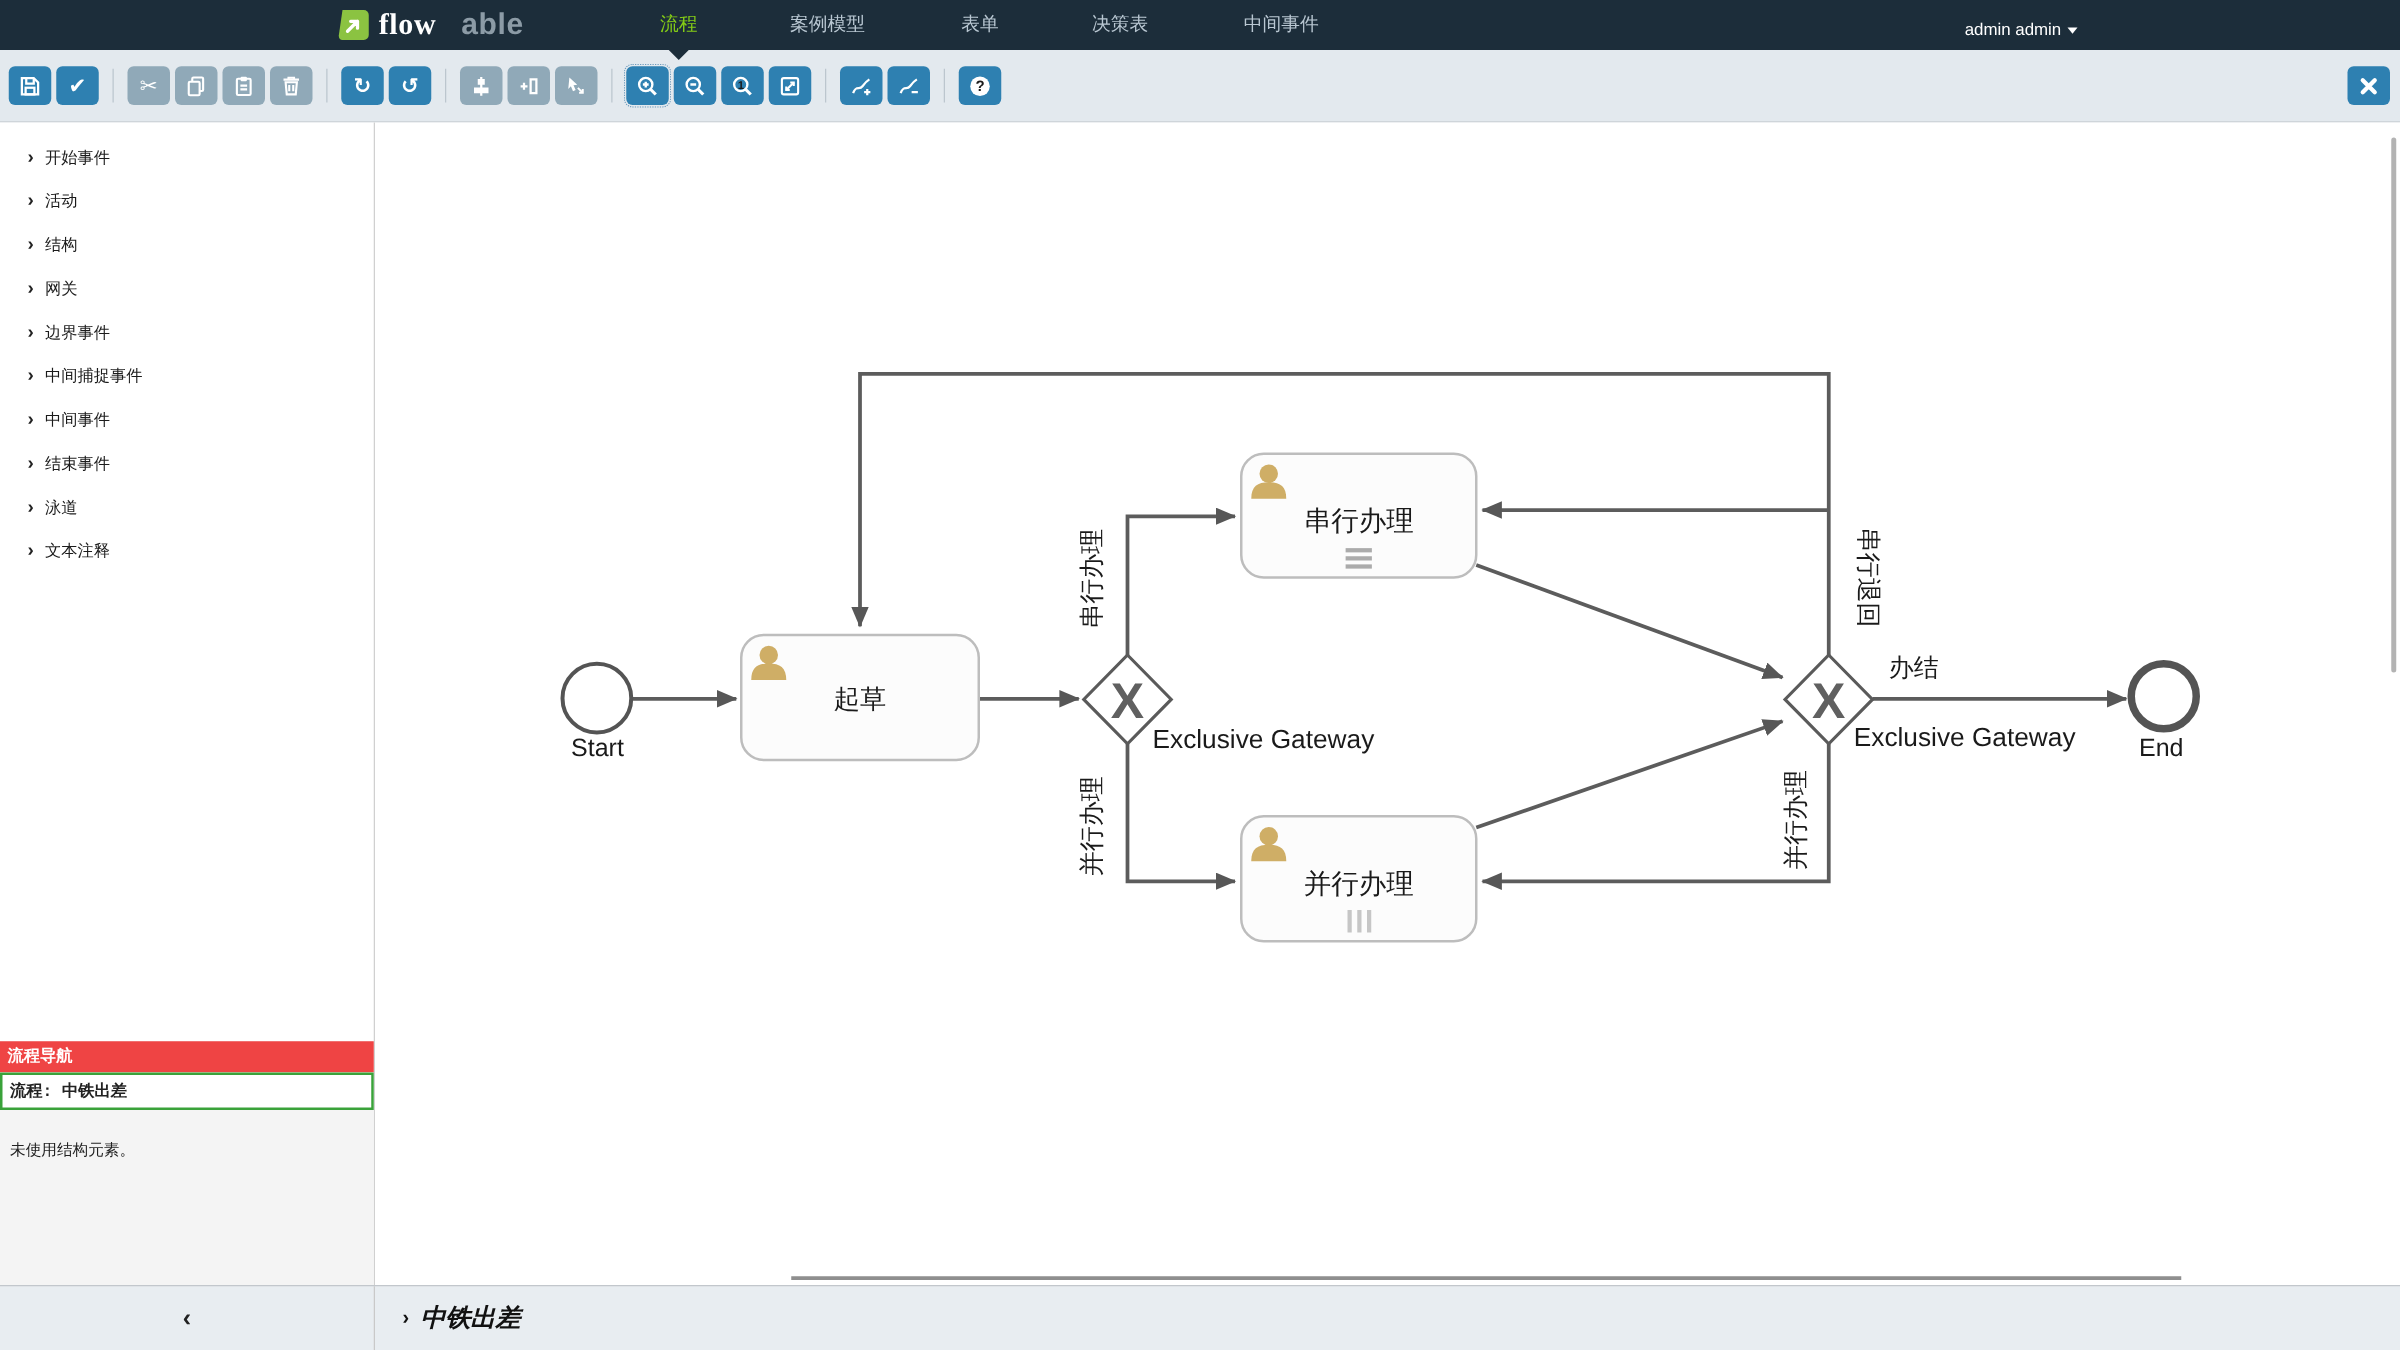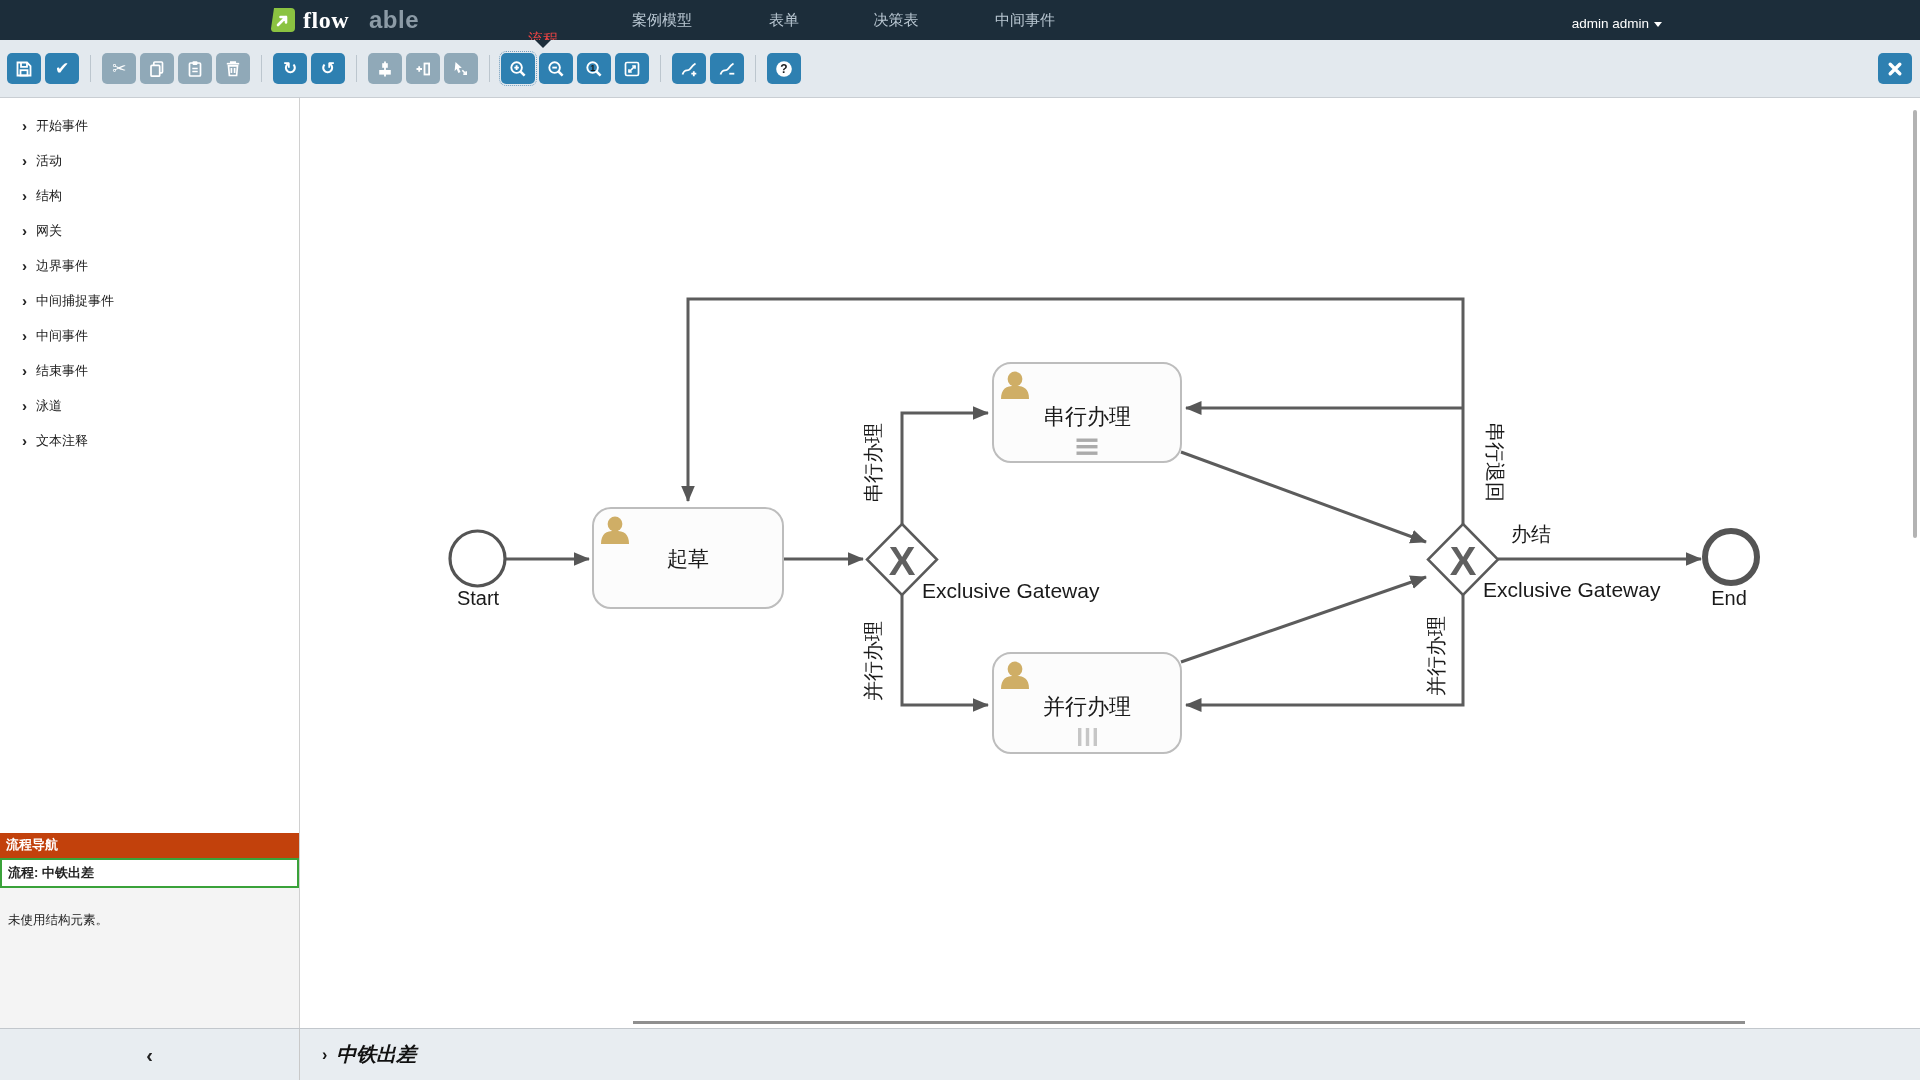--- a/index.html
+++ b/index.html
@@ -7,21 +7,21 @@
     font-family:"Liberation Sans","DejaVu Sans",sans-serif; }
 
   
   .navbar { position:relative; width:1920px; height:40px; background:#1c2d3a; }
   .brand { position:absolute; left:270px; top:6px; display:flex; align-items:center; gap:7px; cursor:pointer; }
   .brand-text { font-size:24px; font-weight:bold; letter-spacing:0.5px; }
   .brand-text .p1 { color:#ffffff;font-family:Liberation Serif, serif; }
   .brand-text .p2 { color:#8c9ba6;margin-left:20px; }
   .nav-tab { position:absolute; top:0; height:40px; line-height:40px; transform:translateX(-50%);
     font-size:15px; color:#b9c7d2; cursor:pointer; white-space:nowrap; }
-  .nav-tab.active { color:#ef4444;margin-top:19px; }
+  .nav-tab.active { color:#84cc16; }
   .user-menu { position:absolute; right:258px; top:0; height:48px; line-height:40px;
     color:#ffffff; font-size:13.5px; cursor:pointer; display:flex; align-items:center; gap:5px; }
   .caret { display:inline-block; width:0; height:0; border-left:4px solid transparent;
     border-right:4px solid transparent; border-top:5px solid #fff; }
 
   
   .toolbar { position:relative; width:1920px; height:58px; background:#e3e9ee; border-bottom:1px solid #c9ced3; }
   .tab-pointer { position:absolute; left:535px; top:0; width:0; height:0;
     border-left:8px solid transparent; border-right:8px solid transparent; border-top:8px solid #1c2d3a; }
   .tb-row { position:absolute; left:7px; top:13px; display:flex; align-items:center; gap:4px; }
@@ -36,23 +36,23 @@
   .tb-close { position:absolute; right:8px; top:13px; }
 
   
   .main { position:relative; width:1920px; height:930px; display:flex; }
   .sidebar { position:relative; width:300px; height:930px; background:#ffffff; border-right:1px solid #d0d0d0; }
   .palette { list-style:none; padding-top:10px; }
   .palette li { height:35px; display:flex; align-items:center; gap:9px; padding-left:22px;
     font-size:13px; color:#1b1b1b; cursor:pointer; }
   .palette .chev { font-weight:bold; font-size:15px; color:#222; }
   .navigator { position:absolute; left:0; right:0; top:735px; bottom:0; background:#f4f4f4; }
-  .nav-head { background:#c2410c; color:#fff; font-size:13px; font-weight:bold; padding:3px 6px 4px; }
+  .nav-head { background:#ef4444; color:#fff; font-size:13px; font-weight:bold; padding:3px 6px 4px; }
   .nav-sel { background:#fff; border:2px solid #3aa23a; font-size:13px; font-weight:bold; color:#222;
-    padding:4px 6px; cursor:pointer; }
+    padding:4px 6px; cursor:pointer;font-family:Liberation Mono, monospace; }
   .nav-note { padding:24px 8px; font-size:12.5px; color:#222; }
 
   .canvas { position:relative; flex:1; height:930px; background:#ffffff; overflow:hidden; }
   .vscroll { position:absolute; right:3px; top:12px; width:4px; height:428px; background:#b3b3b3; border-radius:2px; cursor:pointer; }
   .hline { position:absolute; left:333px; top:923px; width:1112px; height:3px; background:#8f8f8f; cursor:pointer; }
 
   
   svg text { font-family:"Liberation Sans","DejaVu Sans",sans-serif; fill:#1a1a1a; }
   .edge { stroke:#5c5c5c; stroke-width:3; fill:none; }
   .task { fill:#fcfcfc; stroke:#bdbdbd; stroke-width:2; }

